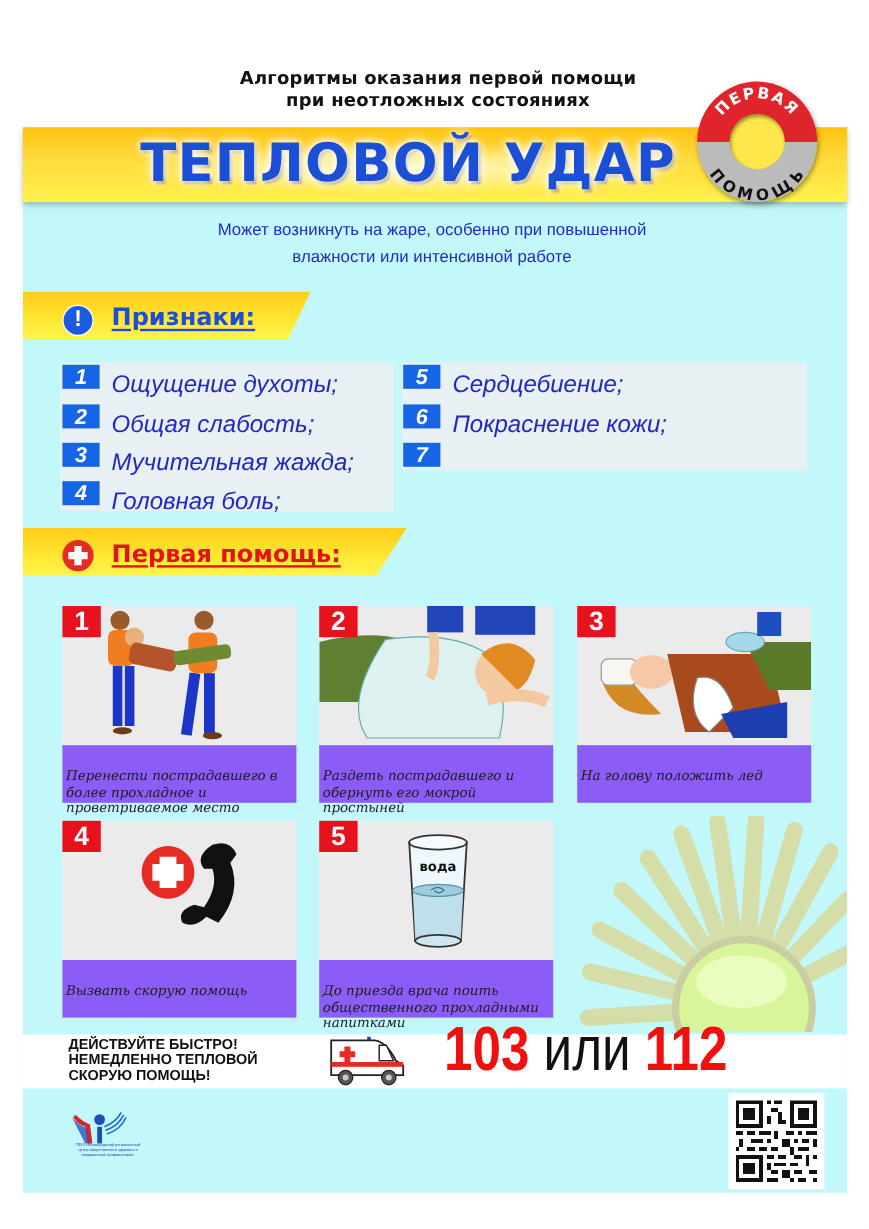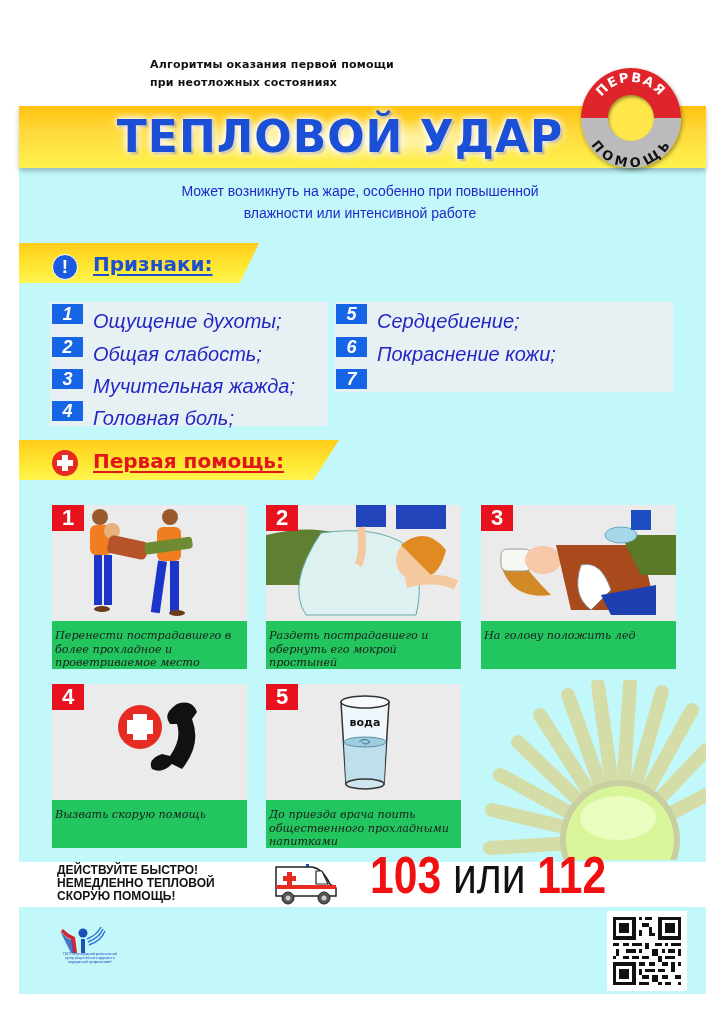--- a/index.html
+++ b/index.html
@@ -1,22 +1,22 @@
 <!DOCTYPE html>
 <html><head>
 <meta charset="utf-8">
 <style>
   * { box-sizing: border-box; margin: 0; padding: 0; }
   html, body { width: 724px; height: 1024px; background: #ffffff; overflow: hidden; }
   body { position: relative; font-family: "Liberation Sans", sans-serif; }
 
   .cyan-bg { position: absolute; left: 19px; top: 162px; width: 687px; height: 832px; background: #c2f8f9; }
 
-  .kicker { position: absolute; left: 150px; top: 56px; width: 430px; 
-    font-family: "DejaVu Sans", sans-serif; font-weight: bold; font-size: 11px; line-height: 18px; color: #111; letter-spacing: 0.2px; }
+  .kicker { position: absolute; left: 150px; top: 56px; width: 430px; text-align: center;
+    font-family: "DejaVu Sans", sans-serif; font-weight: bold; font-size: 15px; line-height: 18px; color: #111; letter-spacing: 0.2px; }
 
   .title-band { position: absolute; left: 19px; top: 106px; width: 687px; height: 62px;
     background: linear-gradient(to bottom, #ffc20e 0%, #ffd93b 40%, #fff24c 100%);
     box-shadow: 0 3px 5px rgba(0,0,0,0.25); }
   .title-band::before { content: ""; position: absolute; left: 0; top: 0; width: 100%; height: 100%;
     background: radial-gradient(ellipse at 47% 55%, rgba(255,255,220,0.9) 0%, rgba(255,255,200,0) 45%); }
   .title-text { position: absolute; left: 110px; top: 110px; width: 460px; text-align: center;
     font-family: "DejaVu Sans", sans-serif; font-weight: bold; font-size: 44px; line-height: 54px; color: #1a4fd6;
     letter-spacing: 1px; text-shadow: 0 0 6px #ffffff, 0 0 10px #ffffff, 2px 2px 2px rgba(0,0,80,0.4); }
 
@@ -48,22 +48,22 @@
   .signs-panel { position: absolute; background: #e7f1f3; }
   .sp-left { left: 50px; top: 302px; width: 278px; height: 124px; }
   .sp-right { left: 335px; top: 302px; width: 338px; height: 90px; }
   .sign-row { position: absolute; height: 24px; display: flex; align-items: center; }
   .sign-num { width: 31px; height: 20px; background: #1565e6; color: #fff; font-weight: bold; font-style: italic;
     font-size: 18px; display: flex; align-items: center; justify-content: center; margin-right: 10px; }
   .sign-text { font-style: italic; font-size: 20px; color: #2426c4; white-space: nowrap; margin-top: 14px; }
 
   .card { position: absolute; width: 195px; height: 164px; }
   .card-img { position: absolute; left: 0; top: 0; width: 195px; height: 116px; background: #ebebeb; overflow: hidden; }
-  .card-cap { position: absolute; left: 0; top: 116px; width: 195px; height: 48px; background: #22c55e;
-    padding: 8px 3px; font-family: "DejaVu Serif", serif; font-style: italic; font-size: 11.2px; line-height: 13.5px; color: #1d1d1d; }
+  .card-cap { position: absolute; left: 0; top: 116px; width: 195px; height: 48px; background: #8b5cf6;
+    padding: 19px 3px; font-family: "DejaVu Serif", serif; font-style: italic; font-size: 11.2px; line-height: 13.5px; color: #1d1d1d; }
   .card-num { position: absolute; left: 0; top: 0; width: 32px; height: 26px; background: #e8121f; color: #fff;
     font-weight: bold; font-size: 22px; display: flex; align-items: center; justify-content: center; z-index: 2; }
   .card-img svg { position: absolute; left: 0; top: 0; }
 
   .sun { position: absolute; left: 470px; top: 680px; width: 236px; height: 180px; overflow: hidden; }
 
   .footer-white { position: absolute; left: 19px; top: 862px; width: 687px; height: 45px; background: #ffffff; }
   .act-text { position: absolute; left: 57px; top: 864px; font-weight: bold; font-size: 12px; line-height: 13px; color: #111; }
   .ambulance { position: absolute; left: 272px; top: 858px; width: 68px; height: 48px; }
   .phones { position: absolute; left: 370px; top: 846px; font-family: "Liberation Sans", sans-serif; font-size: 52px;

